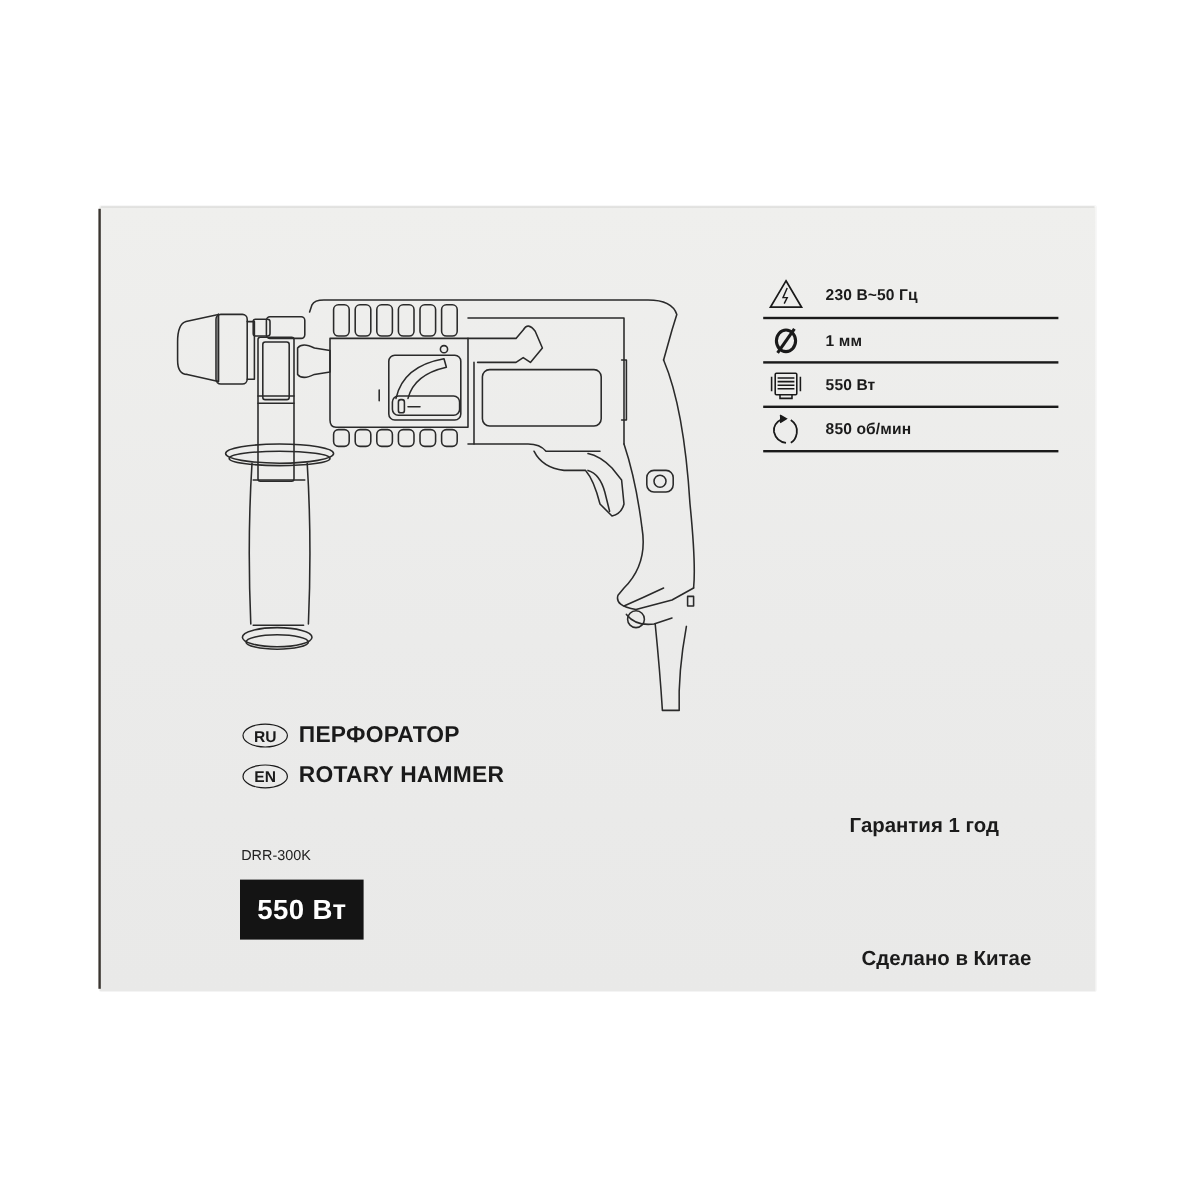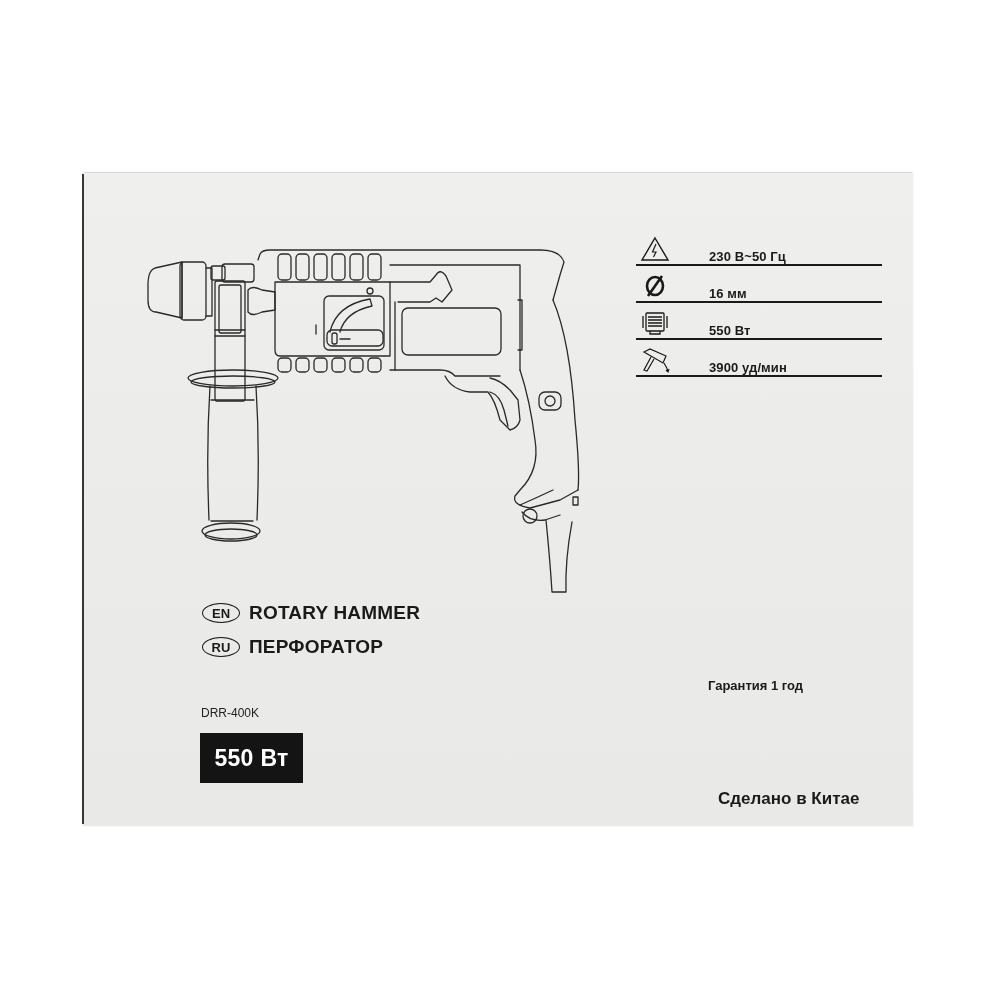--- a/index.html
+++ b/index.html
@@ -14,21 +14,21 @@
   }
   .box-left-edge {
     position: absolute; left: 82px; top: 174px; width: 2px; height: 650px; background: #3a3530;
   }
   .box-top-edge {
     position: absolute; left: 84px; top: 172px; width: 828px; height: 1px; background: #d8d8d6;
   }
   .drill { position: absolute; left: 0; top: 0; width: 1000px; height: 1000px; pointer-events: none; }
   .specs { position: absolute; left: 636px; top: 226px; width: 246px; }
   .spec-row {
-    position: relative; height: 35px; border-bottom: 2px solid #1a1a1a; display: flex; align-items: flex-end; gap: 21px;
+    position: relative; height: 35px; border-bottom: 2px solid #1a1a1a; display: flex; align-items: center;
   }
   .spec-row:first-child { height: 38px; }
   .spec-icon { width: 38px; height: 30px; display: flex; align-items: center; justify-content: center; }
   .spec-icon svg { width: 30px; height: 28px; }
   .spec-text {
     margin-left: 14px; font-weight: bold; font-size: 13px; color: #1b1b1b; letter-spacing: 0.1px;
   }
   .names { position: absolute; left: 202px; top: 596px; }
   .name-row { display: flex; align-items: center; height: 34px; }
   .lang-badge {
@@ -41,21 +41,21 @@
   }
   .model {
     position: absolute; left: 201px; top: 706px; font-size: 12px; color: #222;
   }
   .power-badge {
     position: absolute; left: 200px; top: 733px; width: 103px; height: 50px; background: #141414;
     color: #ffffff; font-size: 23px; font-weight: bold;
     display: flex; align-items: center; justify-content: center; letter-spacing: 0.3px;
   }
   .warranty {
-    position: absolute; left: 708px; top: 678px; font-size: 13px; font-weight: bold; color: #1b1b1b;
+    position: absolute; left: 708px; top: 678px; font-size: 17px; font-weight: bold; color: #1b1b1b;
   }
   .origin {
     position: absolute; left: 718px; top: 789px; font-size: 17px; font-weight: bold; color: #1b1b1b;
   }
 </style>
 </head>
 <body>
 
 <div class="box"></div>
 <div class="box-left-edge"></div>
@@ -147,51 +147,51 @@
     </span>
     <span class="spec-text">230 В~50 Гц</span>
   </div>
   <div class="spec-row">
     <span class="spec-icon">
       <svg viewBox="0 0 30 28" fill="none" stroke="#1a1a1a" stroke-width="2.6">
           <ellipse cx="15" cy="14" rx="8" ry="9"></ellipse>
           <path d="M22 4 L8 24"></path>
         </svg>
     </span>
-    <span class="spec-text">16 мм</span>
+    <span class="spec-text">1 мм</span>
   </div>
   <div class="spec-row">
     <span class="spec-icon">
       <svg viewBox="0 0 30 28" fill="none" stroke="#1a1a1a" stroke-width="1.3">
           <rect x="6" y="4" width="18" height="18" rx="1"></rect>
           <path d="M3 7 L3 19 M27 7 L27 19 M8 8 L22 8 M8 11 L22 11 M8 14 L22 14 M8 17 L22 17 M10 22 L10 25 L20 25 L20 22"></path>
         </svg>
     </span>
     <span class="spec-text">550 Вт</span>
   </div>
   <div class="spec-row">
     <span class="spec-icon">
-      <svg viewBox="0 0 30 28" fill="none" stroke="#1a1a1a" stroke-width="1.2">
-          <path d="M4 6 L10 3 L26 10 L23 17 Z"></path>
-          <path d="M11 11 L4 24 L7 25 L14 13"></path>
-          <path d="M24 17 Q27 22 28 25 M26 24 L28 26 L29 23"></path>
+      <svg viewBox="0 0 30 28" fill="none" stroke="#1a1a1a" stroke-width="1.5">
+          <path d="M12 5 Q4 9 5 16 Q7 24 15 25"></path>
+          <path d="M19 6 Q25 10 24 17 Q23 23 19 25"></path>
+          <path d="M10 2 L15 5 L10 8" fill="#1a1a1a"></path>
         </svg>
     </span>
-    <span class="spec-text">3900 уд/мин</span>
+    <span class="spec-text">850 об/мин</span>
   </div>
 </div>
 
 <div class="names">
   <div class="name-row">
+    <span class="lang-badge">RU</span>
+    <span class="name-text">ПЕРФОРАТОР</span>
+  </div>
+  <div class="name-row">
     <span class="lang-badge">EN</span>
     <span class="name-text">ROTARY HAMMER</span>
   </div>
-  <div class="name-row">
-    <span class="lang-badge">RU</span>
-    <span class="name-text">ПЕРФОРАТОР</span>
-  </div>
 </div>
 
-<div class="model">DRR-400K</div>
+<div class="model">DRR-300K</div>
 <div class="power-badge">550 Вт</div>
 
 <div class="warranty">Гарантия 1 год</div>
 <div class="origin">Сделано в Китае</div>
 
 </body></html>

